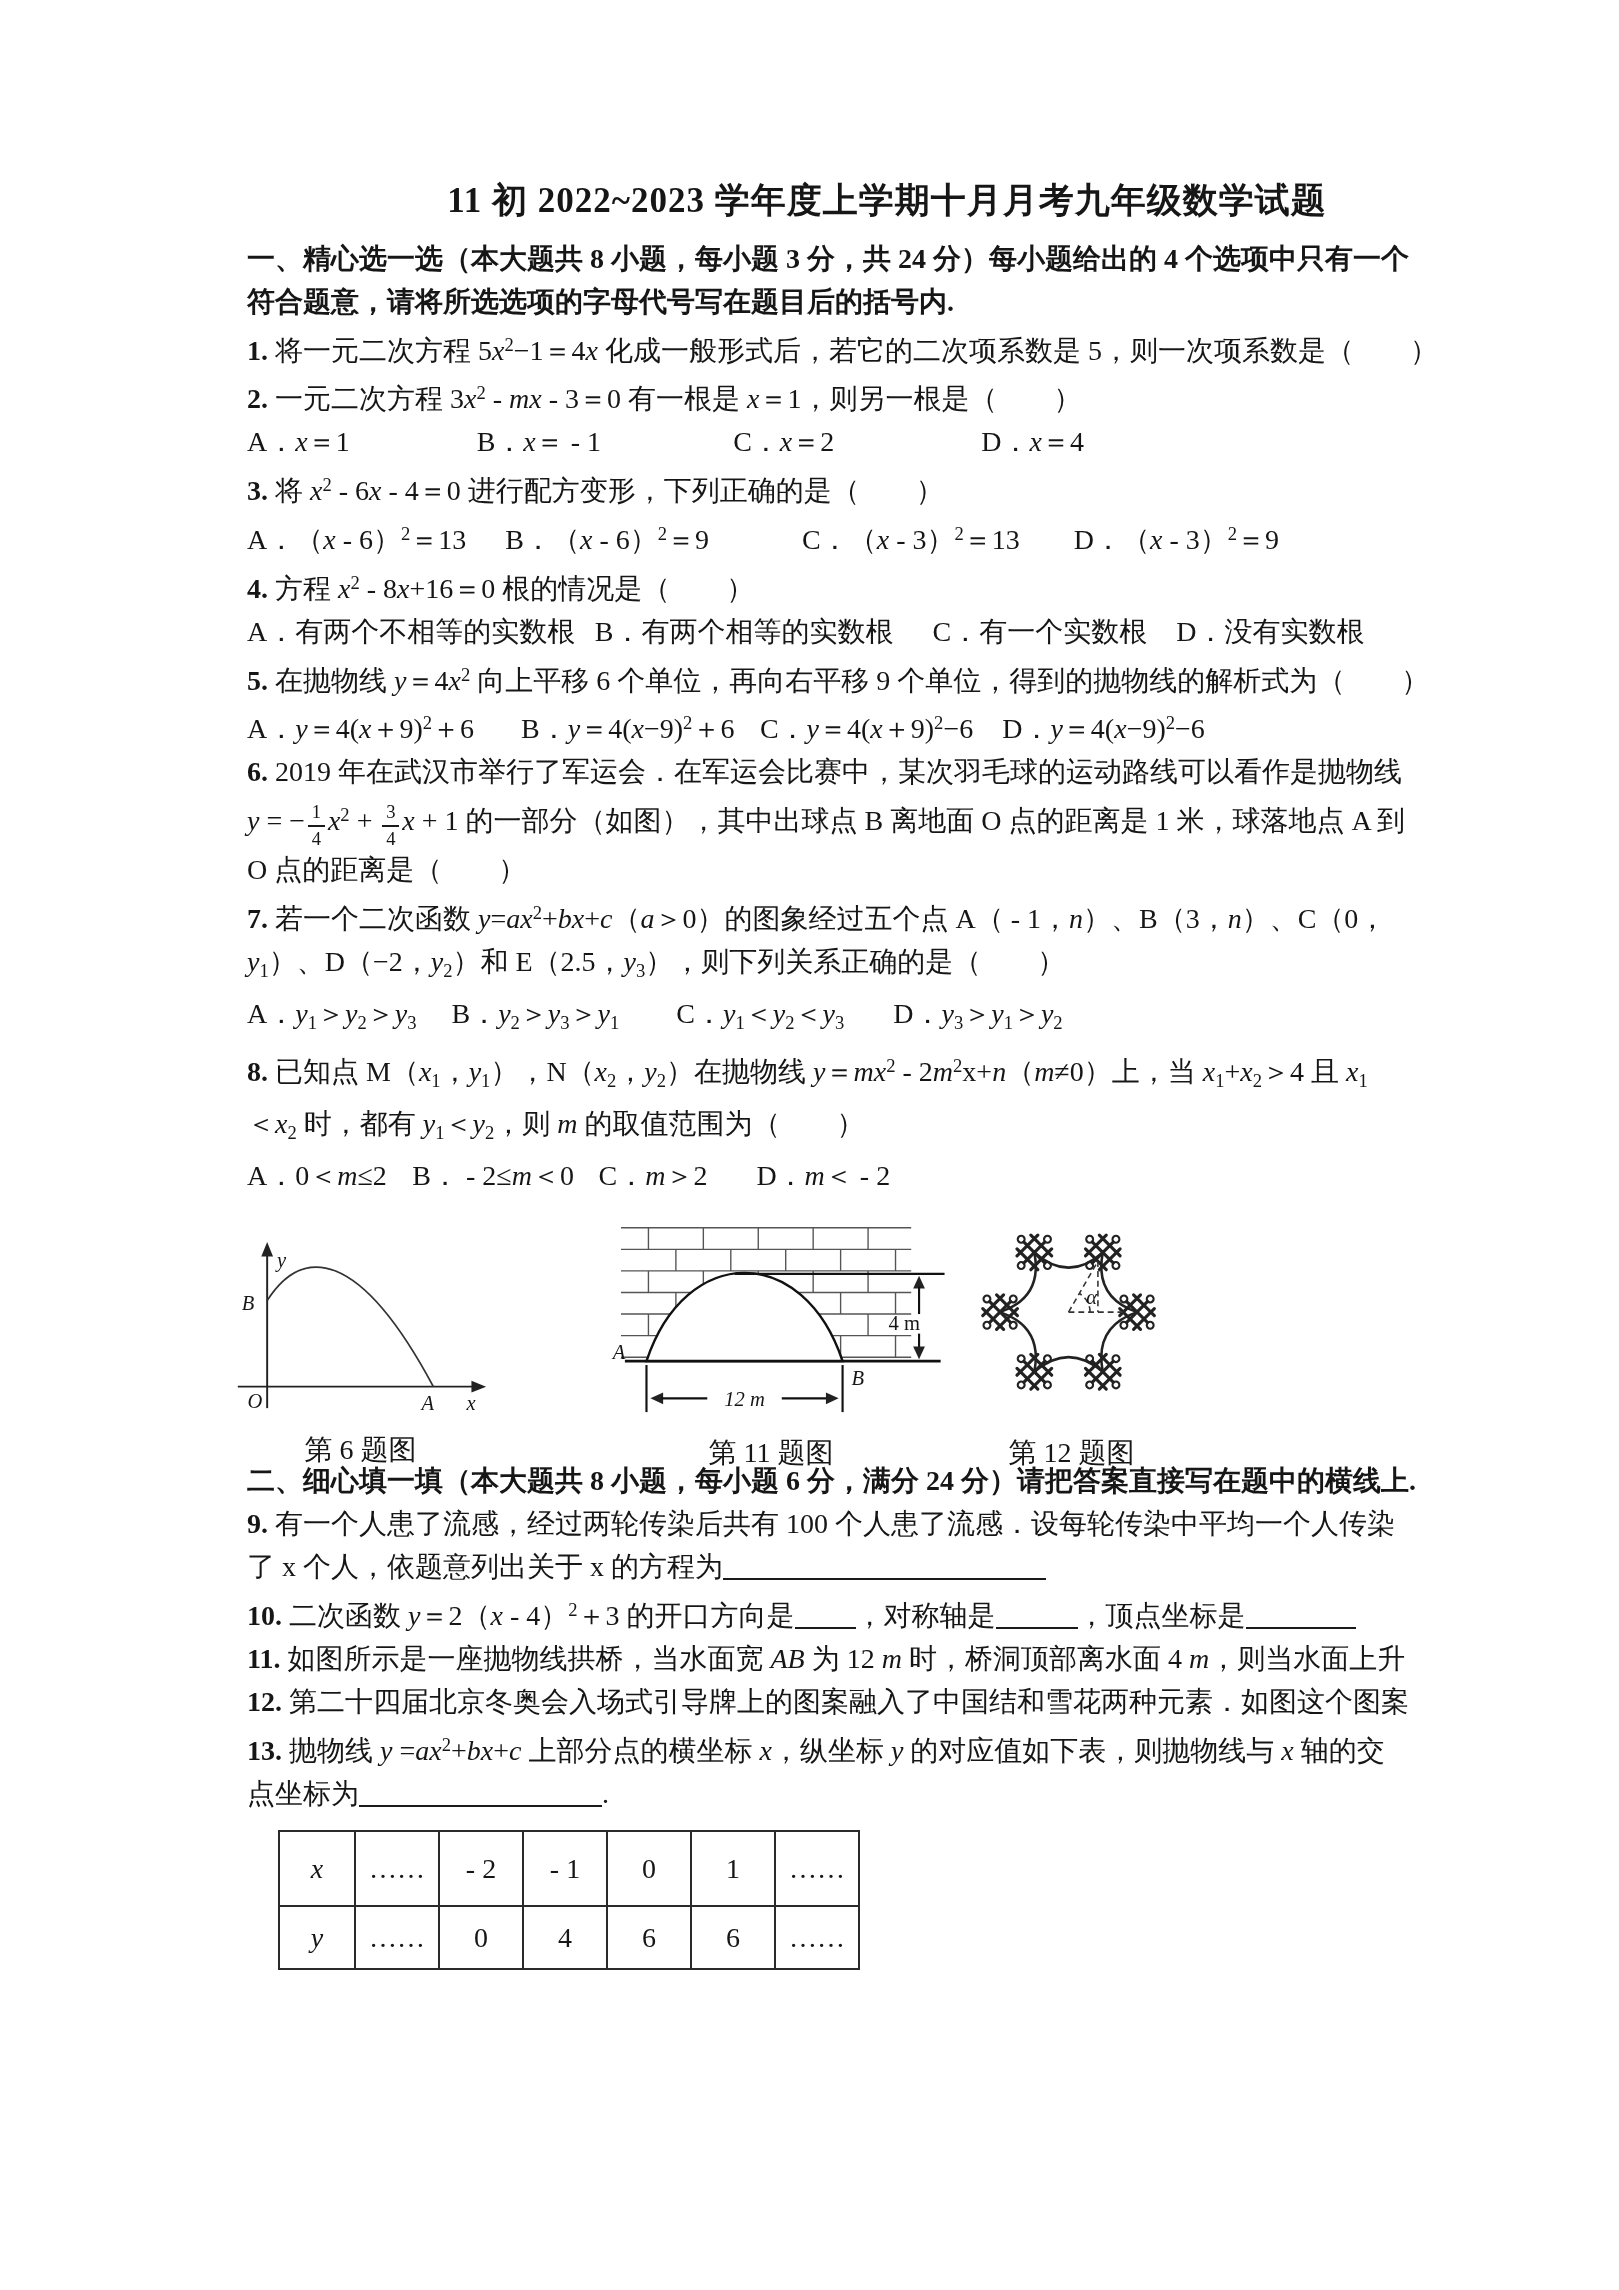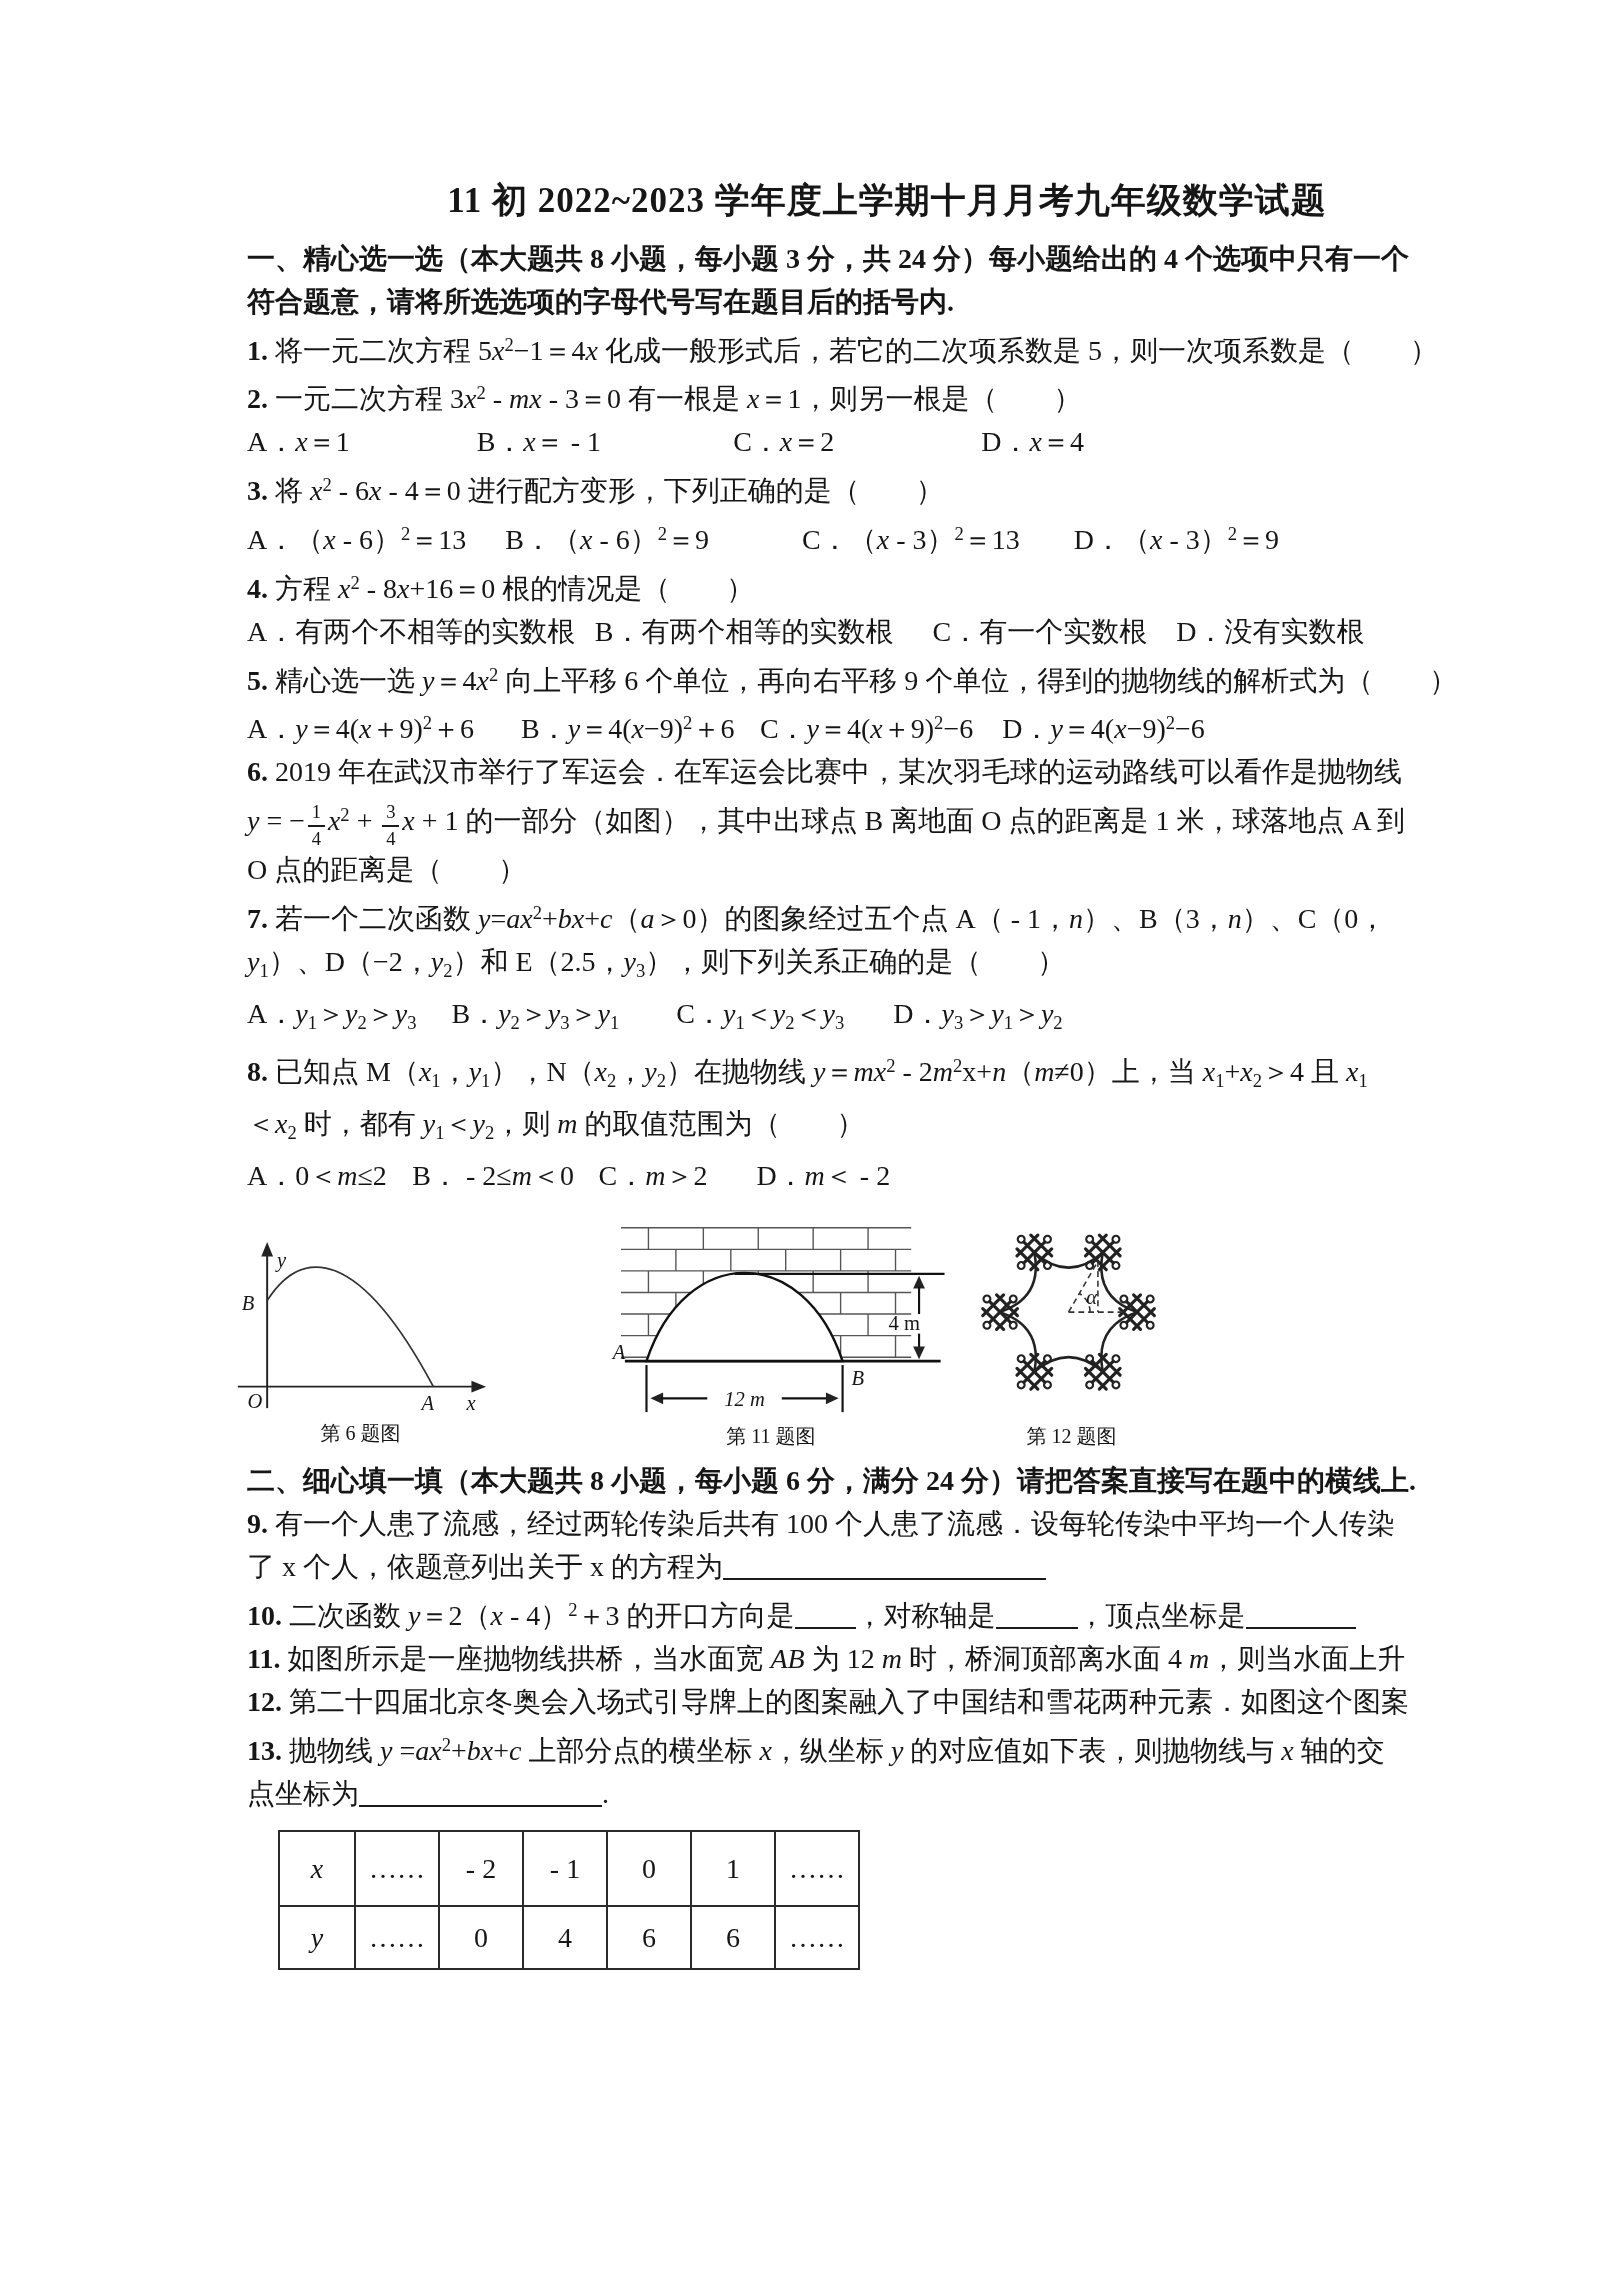--- a/index.html
+++ b/index.html
@@ -23,21 +23,21 @@
   .blank{display:inline-block;border-bottom:2px solid #1a1a1a;height:29px;vertical-align:-3.9px;}
   .frac{display:inline-block;vertical-align:-14.7px;text-align:center;line-height:1;margin:0 2.9px;}
   .frac .fn{display:block;font-size:18.6px;padding:0 3.9px 2.9px;border-bottom:2px solid #1a1a1a;}
   .frac .fd{display:block;font-size:18.6px;padding-top:2.9px;}
   
   .figures{position:relative;height:243px;margin-top:19.6px;}
   .fig{position:absolute;text-align:center;margin:0;padding:0;}
   .fig6{left:-23.5px;top:23.5px;width:274px;}
   .fig11{left:323px;top:0;width:402px;}
   .fig12{left:712px;top:0;width:225px;}
-  figcaption{font-size:20px;margin-top:2px;}
+  figcaption{font-size:28px;margin-top:13px;}
   .ax{stroke:#222;stroke-width:2;}
   .ah{fill:#222;}
   .curve{fill:none;stroke:#333;stroke-width:1.8;}
   .brick{stroke:#555;stroke-width:1.4;fill:none;}
   .arch{fill:#fff;stroke:#111;stroke-width:2.5;}
   .thick{stroke:#111;stroke-width:3;}
   .med{stroke:#111;stroke-width:2.2;}
   .svgt{font-size:21px;fill:#161616;font-family:"Liberation Serif","DejaVu Serif",serif;}
   .it{font-style:italic;}
   .knot{stroke:#222;stroke-width:3.2;fill:none;stroke-linecap:round;}
@@ -65,21 +65,21 @@
   <div class="line bold">一、精心选一选（本大题共 8 小题，每小题 3 分，共 24 分）每小题给出的 4 个选项中只有一个</div>
   <div class="line bold">符合题意，请将所选选项的字母代号写在题目后的括号内.</div>
 
   <div class="line"><span class="mb">1.</span><span> 将一元二次方程 5</span><span class="mi">x</span><span class="msup">2</span><span>−1＝4</span><span class="mi">x</span><span> 化成一般形式后，若它的二次项系数是 5，则一次项系数是（　　）</span></div>
   <div class="line"><span class="mb">2.</span><span> 一元二次方程 3</span><span class="mi">x</span><span class="msup">2</span><span> - </span><span class="mi">mx</span><span> - 3＝0 有一根是 </span><span class="mi">x</span><span>＝1，则另一根是（　　）</span></div>
   <div class="line"><span>A．</span><span class="mi">x</span><span>＝1</span><span class="gap" style="width: 127px;"></span><span>B．</span><span class="mi">x</span><span>＝ - 1</span><span class="gap" style="width: 132px;"></span><span>C．</span><span class="mi">x</span><span>＝2</span><span class="gap" style="width: 147px;"></span><span>D．</span><span class="mi">x</span><span>＝4</span></div>
   <div class="line"><span class="mb">3.</span><span> 将 </span><span class="mi">x</span><span class="msup">2</span><span> - 6</span><span class="mi">x</span><span> - 4＝0 进行配方变形，下列正确的是（　　）</span></div>
   <div class="line"><span>A．（</span><span class="mi">x</span><span> - 6）</span><span class="msup">2</span><span>＝13</span><span class="gap" style="width: 39px;"></span><span>B．（</span><span class="mi">x</span><span> - 6）</span><span class="msup">2</span><span>＝9</span><span class="gap" style="width: 93px;"></span><span>C．（</span><span class="mi">x</span><span> - 3）</span><span class="msup">2</span><span>＝13</span><span class="gap" style="width: 54px;"></span><span>D．（</span><span class="mi">x</span><span> - 3）</span><span class="msup">2</span><span>＝9</span></div>
   <div class="line"><span class="mb">4.</span><span> 方程 </span><span class="mi">x</span><span class="msup">2</span><span> - 8</span><span class="mi">x</span><span>+16＝0 根的情况是（　　）</span></div>
   <div class="line"><span>A．有两个不相等的实数根</span><span class="gap" style="width: 19.6px;"></span><span>B．有两个相等的实数根</span><span class="gap" style="width: 39px;"></span><span>C．有一个实数根</span><span class="gap" style="width: 29px;"></span><span>D．没有实数根</span></div>
-  <div class="line"><span class="mb">5.</span><span> 精心选一选 </span><span class="mi">y</span><span>＝4</span><span class="mi">x</span><span class="msup">2</span><span> 向上平移 6 个单位，再向右平移 9 个单位，得到的抛物线的解析式为（　　）</span></div>
+  <div class="line"><span class="mb">5.</span><span> 在抛物线 </span><span class="mi">y</span><span>＝4</span><span class="mi">x</span><span class="msup">2</span><span> 向上平移 6 个单位，再向右平移 9 个单位，得到的抛物线的解析式为（　　）</span></div>
   <div class="line"><span>A．</span><span class="mi">y</span><span>＝4(</span><span class="mi">x</span><span>＋9)</span><span class="msup">2</span><span>＋6</span><span class="gap" style="width: 47px;"></span><span>B．</span><span class="mi">y</span><span>＝4(</span><span class="mi">x</span><span>−9)</span><span class="msup">2</span><span>＋6</span><span class="gap" style="width: 25.5px;"></span><span>C．</span><span class="mi">y</span><span>＝4(</span><span class="mi">x</span><span>＋9)</span><span class="msup">2</span><span>−6</span><span class="gap" style="width: 29px;"></span><span>D．</span><span class="mi">y</span><span>＝4(</span><span class="mi">x</span><span>−9)</span><span class="msup">2</span><span>−6</span></div>
   <div class="line"><span class="mb">6.</span><span> 2019 年在武汉市举行了军运会．在军运会比赛中，某次羽毛球的运动路线可以看作是抛物线</span></div>
   <div class="line"><span class="mi">y</span><span> = −</span><span class="frac"><span class="fn">1</span><span class="fd">4</span></span><span class="mi">x</span><span class="msup">2</span><span> + </span><span class="frac"><span class="fn">3</span><span class="fd">4</span></span><span class="mi">x</span><span> + 1 的一部分（如图），其中出球点 B 离地面 O 点的距离是 1 米，球落地点 A 到</span></div>
   <div class="line"><span>O 点的距离是（　　）</span></div>
   <div class="line"><span class="mb">7.</span><span> 若一个二次函数 </span><span class="mi">y</span><span>=</span><span class="mi">ax</span><span class="msup">2</span><span>+</span><span class="mi">bx</span><span>+</span><span class="mi">c</span><span>（</span><span class="mi">a</span><span>＞0）的图象经过五个点 A（ - 1，</span><span class="mi">n</span><span>）、B（3，</span><span class="mi">n</span><span>）、C（0，</span></div>
   <div class="line"><span class="mi">y</span><span class="msub">1</span><span>）、D（−2，</span><span class="mi">y</span><span class="msub">2</span><span>）和 E（2.5，</span><span class="mi">y</span><span class="msub">3</span><span>），则下列关系正确的是（　　）</span></div>
   <div class="line"><span>A．</span><span class="mi">y</span><span class="msub">1</span><span>＞</span><span class="mi">y</span><span class="msub">2</span><span>＞</span><span class="mi">y</span><span class="msub">3</span><span class="gap" style="width: 35px;"></span><span>B．</span><span class="mi">y</span><span class="msub">2</span><span>＞</span><span class="mi">y</span><span class="msub">3</span><span>＞</span><span class="mi">y</span><span class="msub">1</span><span class="gap" style="width: 57px;"></span><span>C．</span><span class="mi">y</span><span class="msub">1</span><span>＜</span><span class="mi">y</span><span class="msub">2</span><span>＜</span><span class="mi">y</span><span class="msub">3</span><span class="gap" style="width: 49px;"></span><span>D．</span><span class="mi">y</span><span class="msub">3</span><span>＞</span><span class="mi">y</span><span class="msub">1</span><span>＞</span><span class="mi">y</span><span class="msub">2</span></div>
   <div class="line"><span class="mb">8.</span><span> 已知点 M（</span><span class="mi">x</span><span class="msub">1</span><span>，</span><span class="mi">y</span><span class="msub">1</span><span>），N（</span><span class="mi">x</span><span class="msub">2</span><span>，</span><span class="mi">y</span><span class="msub">2</span><span>）在抛物线 </span><span class="mi">y</span><span>＝</span><span class="mi">mx</span><span class="msup">2</span><span> - 2</span><span class="mi">m</span><span class="msup">2</span><span>x+</span><span class="mi">n</span><span>（</span><span class="mi">m</span><span>≠0）上，当 </span><span class="mi">x</span><span class="msub">1</span><span>+</span><span class="mi">x</span><span class="msub">2</span><span>＞4 且 </span><span class="mi">x</span><span class="msub">1</span></div>
   <div class="line"><span>＜</span><span class="mi">x</span><span class="msub">2</span><span> 时，都有 </span><span class="mi">y</span><span class="msub">1</span><span>＜</span><span class="mi">y</span><span class="msub">2</span><span>，则 </span><span class="mi">m</span><span> 的取值范围为（　　）</span></div>
   <div class="line"><span>A．0＜</span><span class="mi">m</span><span>≤2</span><span class="gap" style="width: 25.5px;"></span><span>B． - 2≤</span><span class="mi">m</span><span>＜0</span><span class="gap" style="width: 24.5px;"></span><span>C．</span><span class="mi">m</span><span>＞2</span><span class="gap" style="width: 49px;"></span><span>D．</span><span class="mi">m</span><span>＜ - 2</span></div>

